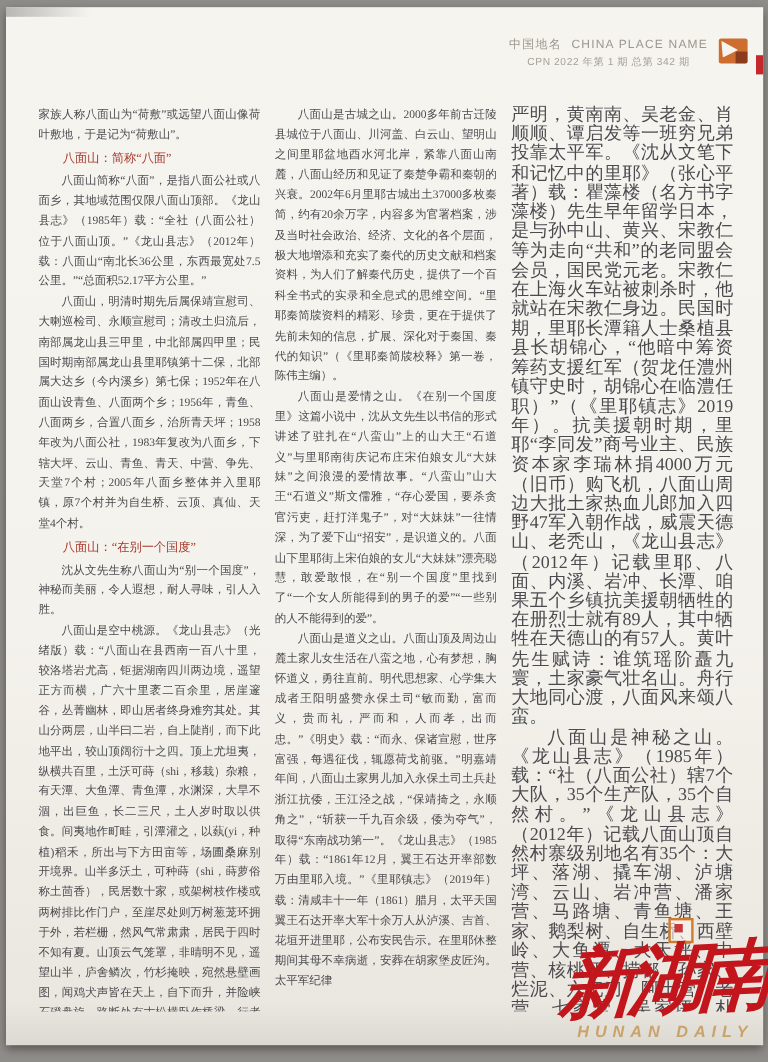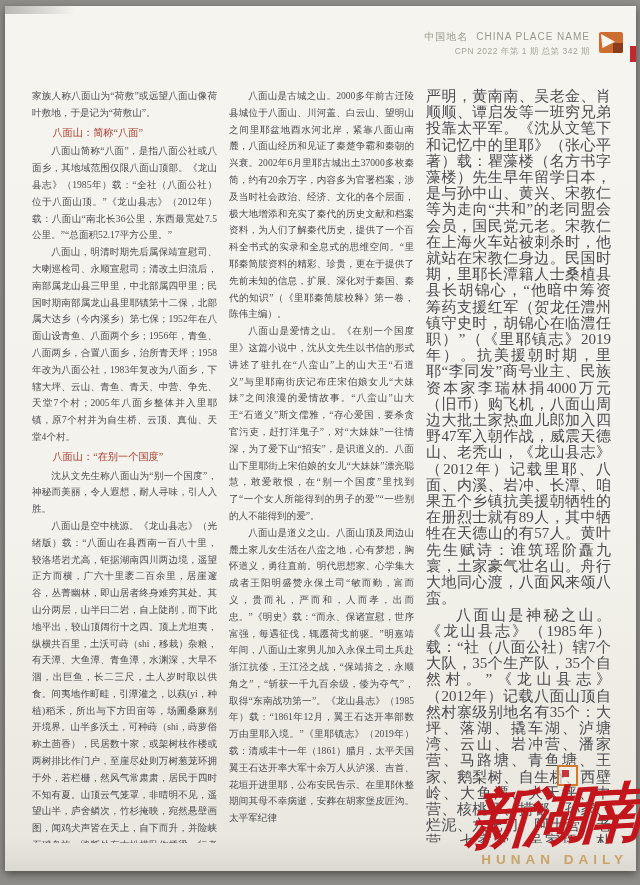--- a/index.html
+++ b/index.html
@@ -6,21 +6,21 @@
   .stage{position:relative;width:640px;height:885px;background:#8f8d89;overflow:hidden;
          font-family:"Liberation Serif",serif;}
   .page{position:absolute;left:5px;top:6px;right:4px;bottom:14px;
         background:linear-gradient(180deg,#f6f4ef 0%,#f4f2ec 60%,#eae7e0 96%,#dcd9d2 100%);
         box-shadow:0 3px 8px rgba(0,0,0,.45);}
   
   .mag-head{position:absolute;top:24px;right:46px;text-align:right;color:#9a978e;
             font-family:"Liberation Sans",sans-serif;margin-left:12px;}
   .mag-head .l1{font-size:10px;letter-spacing:1px;}
   .mag-head .l1 .en{margin-left:8px;}
-  .mag-head .l2{font-size:8.5px;margin-top:2px;letter-spacing:.5px;color:#a5a299;}
+  .mag-head .l2{font-size:8.5px;margin-top:2px;letter-spacing:.5px;color:#a5a299;text-align:center;}
   .mag-logo{position:absolute;top:26px;right:13px;width:24px;height:21px;background:#cd6e30;
             border-radius:2px;overflow:hidden;}
   .mag-logo .fold{position:absolute;right:0;bottom:0;width:10px;height:10px;background:#8a3c1c;}
   .mag-logo .wing{position:absolute;left:2px;top:2px;width:14px;height:14px;background:#f6f4ef;
             clip-path:polygon(0 0,100% 55%,10% 100%);}
   .edge-mark{position:absolute;top:40px;right:0;width:6px;height:16px;background:#c4282c;}
   
   .cols{position:absolute;left:27px;right:25px;top:82px;bottom:28px;display:flex;gap:12px;}
   .textcol{flex:1;overflow:hidden;font-size:9.6px;line-height:16.8px;text-align:justify;
            color:#4b4b4f;}
@@ -32,21 +32,21 @@
   .endmark{display:inline-block;width:9px;height:8px;background:#cd6e30;margin-left:3px;
            vertical-align:-1px;position:relative;overflow:hidden;}
   .endmark::after{content:"";position:absolute;left:1px;top:1px;width:5px;height:5px;background:#f6f4ef;
            clip-path:polygon(0 0,100% 55%,10% 100%);}
   
   .brand{position:absolute;right:-4px;bottom:0;width:285px;height:104px;}
   .brand-zh{position:absolute;right:2px;bottom:22px;font-size:64px;line-height:64px;color:#c3161c;
             font-weight:900;font-style:italic;letter-spacing:-7px;
             transform:skewX(-6deg) rotate(-3deg);white-space:nowrap;}
   .brand-en{position:absolute;right:12px;bottom:4px;color:#c9a36a;font-family:"Liberation Sans",sans-serif;
-            font-size:13.5px;font-weight:bold;letter-spacing:5px;}
+            font-size:13.5px;font-weight:bold;letter-spacing:5px;font-style:italic;}
   .brand-seal{position:absolute;right:62px;top:-2px;width:17px;height:17px;border:2px solid #d07a2e;
             background:rgba(246,244,239,.6);}
   .brand-seal::after{content:"";position:absolute;left:3px;top:3px;width:7px;height:7px;background:#c3161c;opacity:.85;}
   .scan-corner{position:absolute;left:0;top:0;width:70px;height:8px;background:linear-gradient(90deg,#b9b7b3,transparent);}
 </style>
 </head>
 <body>
 
 <div class="stage">
   <div class="page">

